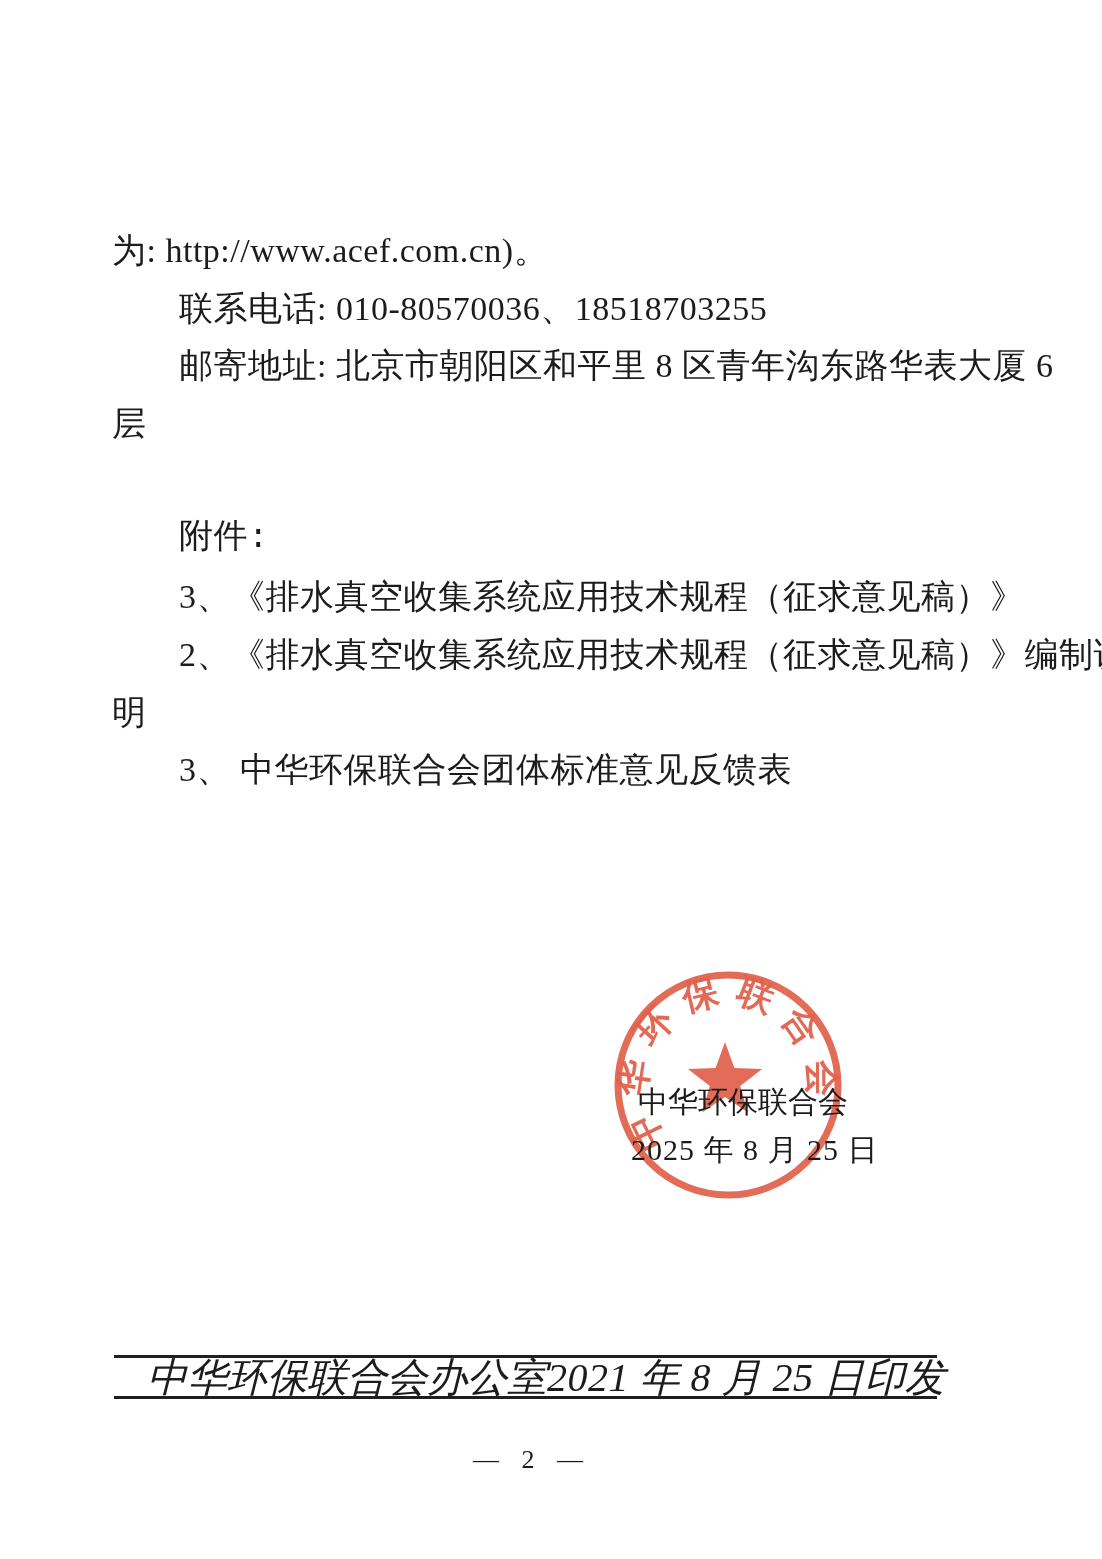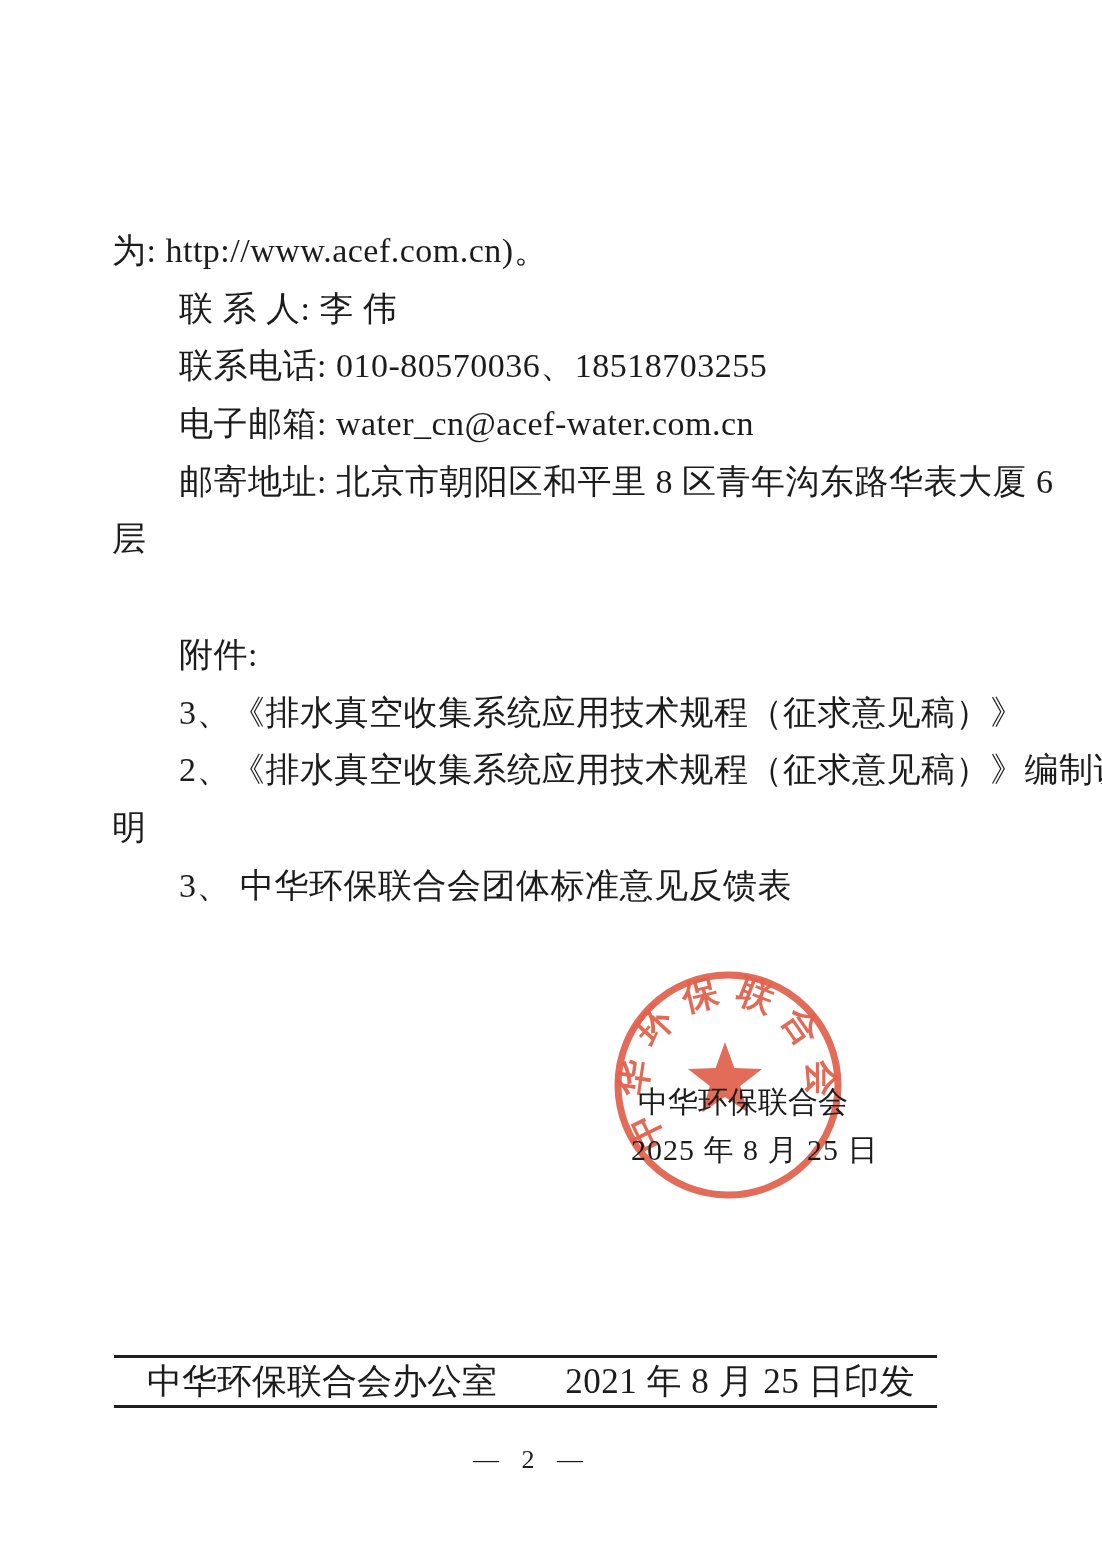--- a/index.html
+++ b/index.html
@@ -22,21 +22,21 @@
     font-size: 34px;
     z-index: 1;
   }
   .ln {
     height: 57.7px;
     line-height: 57.7px;
     white-space: nowrap;
     letter-spacing: 0.5px;
   }
   .ind { padding-left: 67px; }
-  .gap { margin-top: 57.7px; }
+  .gap { margin-top: 57.7px; font-family: Liberation Mono, monospace; }
 
   
   .sig-org {
     position: absolute;
     left: 638px;
     top: 1068px;
     font-size: 30px;
     line-height: 38px;
     letter-spacing: 0px;
     z-index: 3;
@@ -81,24 +81,25 @@
     left: 114px;
     top: 1340px;
     width: 823px;
     z-index: 1;
   }
   .rule { height: 3px; background: #1f1f1f; }
   .foot-row {
     display: flex;
     justify-content: space-between;
     align-items: center;
-    height: 47px;
+    height: 38px;
     padding: 0 22px 0 33px;
-    font-size: 35px;
+    font-size: 40px;
     white-space: nowrap;
+    font-style: italic;
   }
   .foot-row .right { letter-spacing: 0.5px; }
 
   
   .pagenum {
     position: absolute;
     left: 112px;
     top: 1430px;
     width: 840px;
     text-align: center;
@@ -107,23 +108,21 @@
     z-index: 1;
   }
 </style>
 </head>
 <body>
 
 <div class="page">
 
   <div class="body-text">
     <div class="ln">为: http://www.acef.com.cn)。</div>
-    <div class="ln ind">联  系  人: 李  伟</div>
     <div class="ln ind">联系电话: 010-80570036、18518703255</div>
-    <div class="ln ind">电子邮箱: water_cn@acef-water.com.cn</div>
     <div class="ln ind">邮寄地址: 北京市朝阳区和平里 8 区青年沟东路华表大厦 6</div>
     <div class="ln">层</div>
     <div class="ln ind gap">附件:</div>
     <div class="ln ind">3、《排水真空收集系统应用技术规程（征求意见稿）》</div>
     <div class="ln ind">2、《排水真空收集系统应用技术规程（征求意见稿）》编制说</div>
     <div class="ln">明</div>
     <div class="ln ind">3、 中华环保联合会团体标准意见反馈表</div>
   </div>
 
   <svg class="seal" viewBox="0 0 244 244" xmlns="http://www.w3.org/2000/svg">

